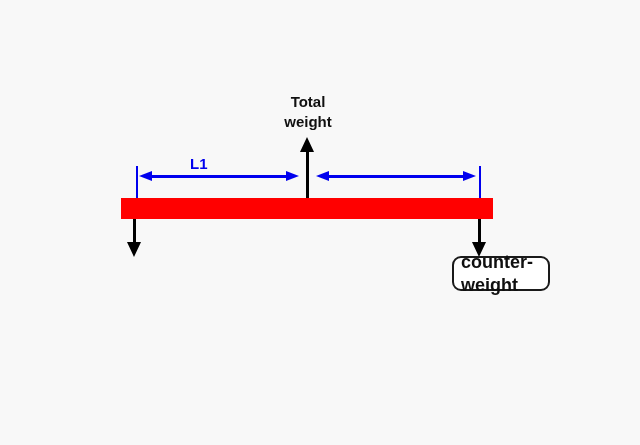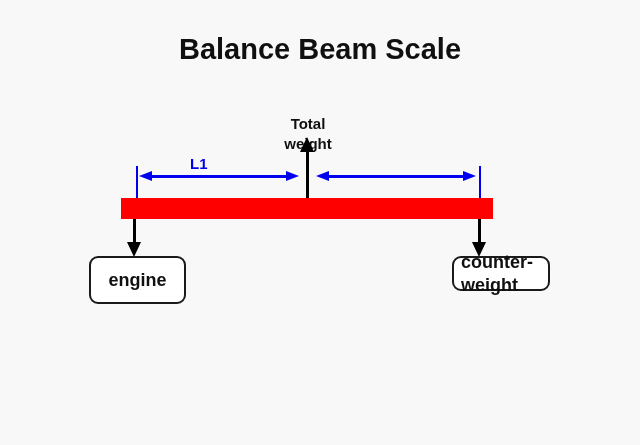--- a/index.html
+++ b/index.html
@@ -23,21 +23,20 @@
   }
 
   .total-weight-label {
     left: 258px; top: 92px; width: 100px;
     text-align: center;
     font-size: 15px;
     font-weight: bold;
     line-height: 20px;
     color: #101010;
     white-space: pre-line;
-    margin-top: 22px;
   }
 
   
   .up-arrow-line { left: 306px; top: 151px; width: 3px; height: 49px; background: #000; }
   .up-arrow-head {
     left: 300px; top: 137px; width: 0; height: 0;
     border-left: 7px solid transparent;
     border-right: 7px solid transparent;
     border-bottom: 15px solid #000;
   }
@@ -116,21 +115,20 @@
     padding-left: 7px;
     line-height: 23px;
     white-space: pre-line;
   }
 </style>
 </head>
 <body>
 
 <div id="stage" style="background: rgb(248, 248, 248);">
 
-  <div class="abs title">Balance Beam Scale</div>
 
   <div class="abs total-weight-label">Total
 weight</div>
   <div class="abs up-arrow-line"></div>
   <div class="abs up-arrow-head"></div>
 
   <div class="abs tick tick-left"></div>
   <div class="abs tick tick-right"></div>
 
   <div class="abs dim-line dim-l1"></div>
@@ -143,17 +141,16 @@
   <div class="abs blue-head blue-head-right l2-head-right"></div>
   <div class="abs dim-label dim-label-l2">L2</div>
 
   <div class="abs beam" style="background: rgb(255, 0, 0);"></div>
 
   <div class="abs down-line down-line-left"></div>
   <div class="abs down-head down-head-left"></div>
   <div class="abs down-line down-line-right"></div>
   <div class="abs down-head down-head-right"></div>
 
-  <div class="abs node-box engine-box">engine</div>
   <div class="abs node-box counterweight-box">counter-
 weight</div>
 
 </div>
 
 </body></html>

